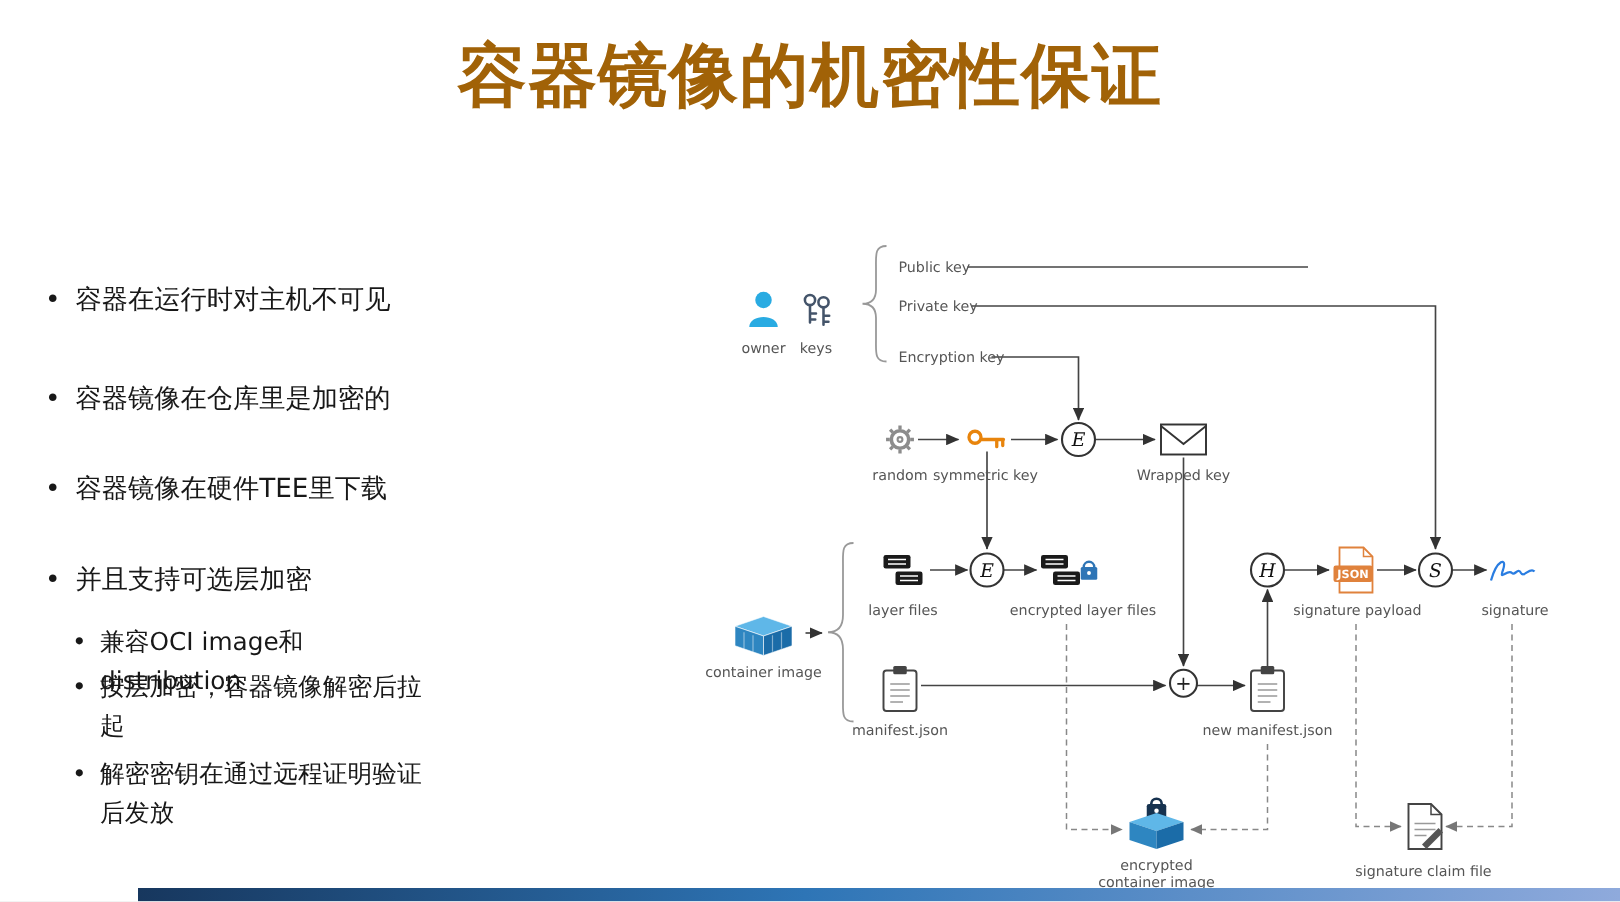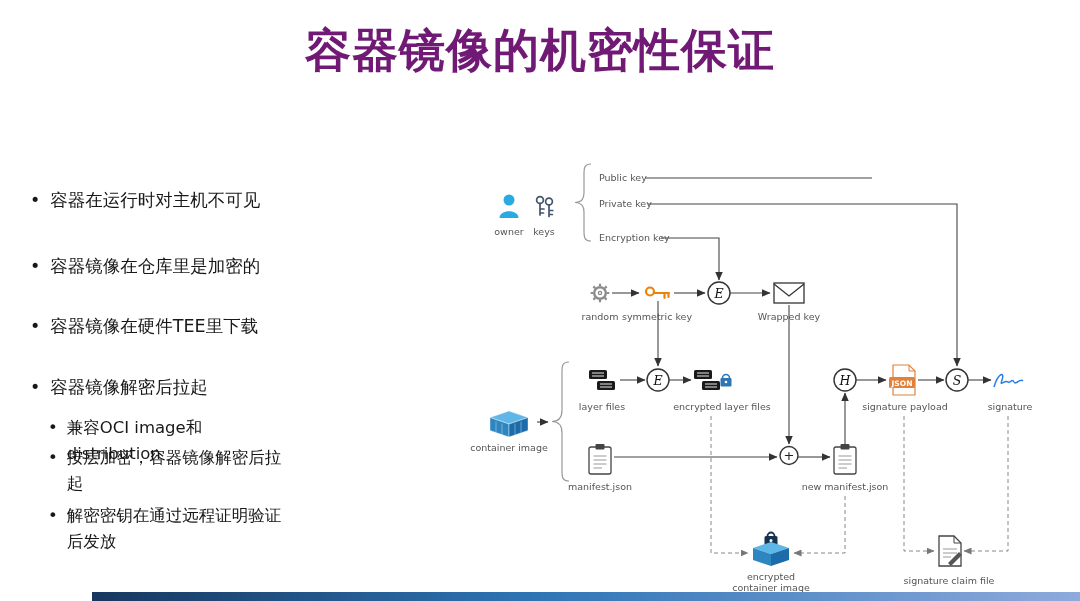--- a/index.html
+++ b/index.html
@@ -3,21 +3,21 @@
 <meta charset="utf-8">
 <style>
   html,body { margin:0; padding:0; background:#e9e9e9; }
   .slide {
     position:relative; width:1080px; height:601px; background:#ffffff;
     overflow:hidden; font-family:"DejaVu Sans","Liberation Sans",sans-serif;
     margin:0 auto;
   }
   .title {
     position:absolute; top:20px; left:0; width:100%; text-align:center;
-    font-size:46px; font-weight:700; color:#701a75; letter-spacing:1px;
+    font-size:46px; font-weight:700; color:#a16207; letter-spacing:1px;
   }
   .bullet {
     position:absolute; display:flex; gap:10px; align-items:flex-start;
     font-size:17.5px; font-weight:500; color:#181818; line-height:1.35;
   }
   .sub {
     position:absolute; display:flex; gap:9px; align-items:flex-start;
     font-size:16.5px; color:#181818; width:245px; line-height:1.6;
   }
   .dot { flex:0 0 auto; }
@@ -45,21 +45,21 @@
   <div class="bullet" style="top:255px;left:30px">
     <span class="dot">•</span>
     <span>容器镜像在仓库里是加密的</span>
   </div>
   <div class="bullet" style="top:315px;left:30px">
     <span class="dot">•</span>
     <span>容器镜像在硬件TEE里下载</span>
   </div>
   <div class="bullet" style="top:376px;left:30px">
     <span class="dot">•</span>
-    <span>容器镜像解密后拉起</span>
+    <span>并且支持可选层加密</span>
   </div>
   <div class="sub" style="top:415px;left:48px">
     <span class="dot">•</span>
     <span>兼容OCI image和distribution</span>
   </div>
   <div class="sub" style="top:445px;left:48px">
     <span class="dot">•</span>
     <span>按层加密，容器镜像解密后拉起</span>
   </div>
   <div class="sub" style="top:503px;left:48px">

